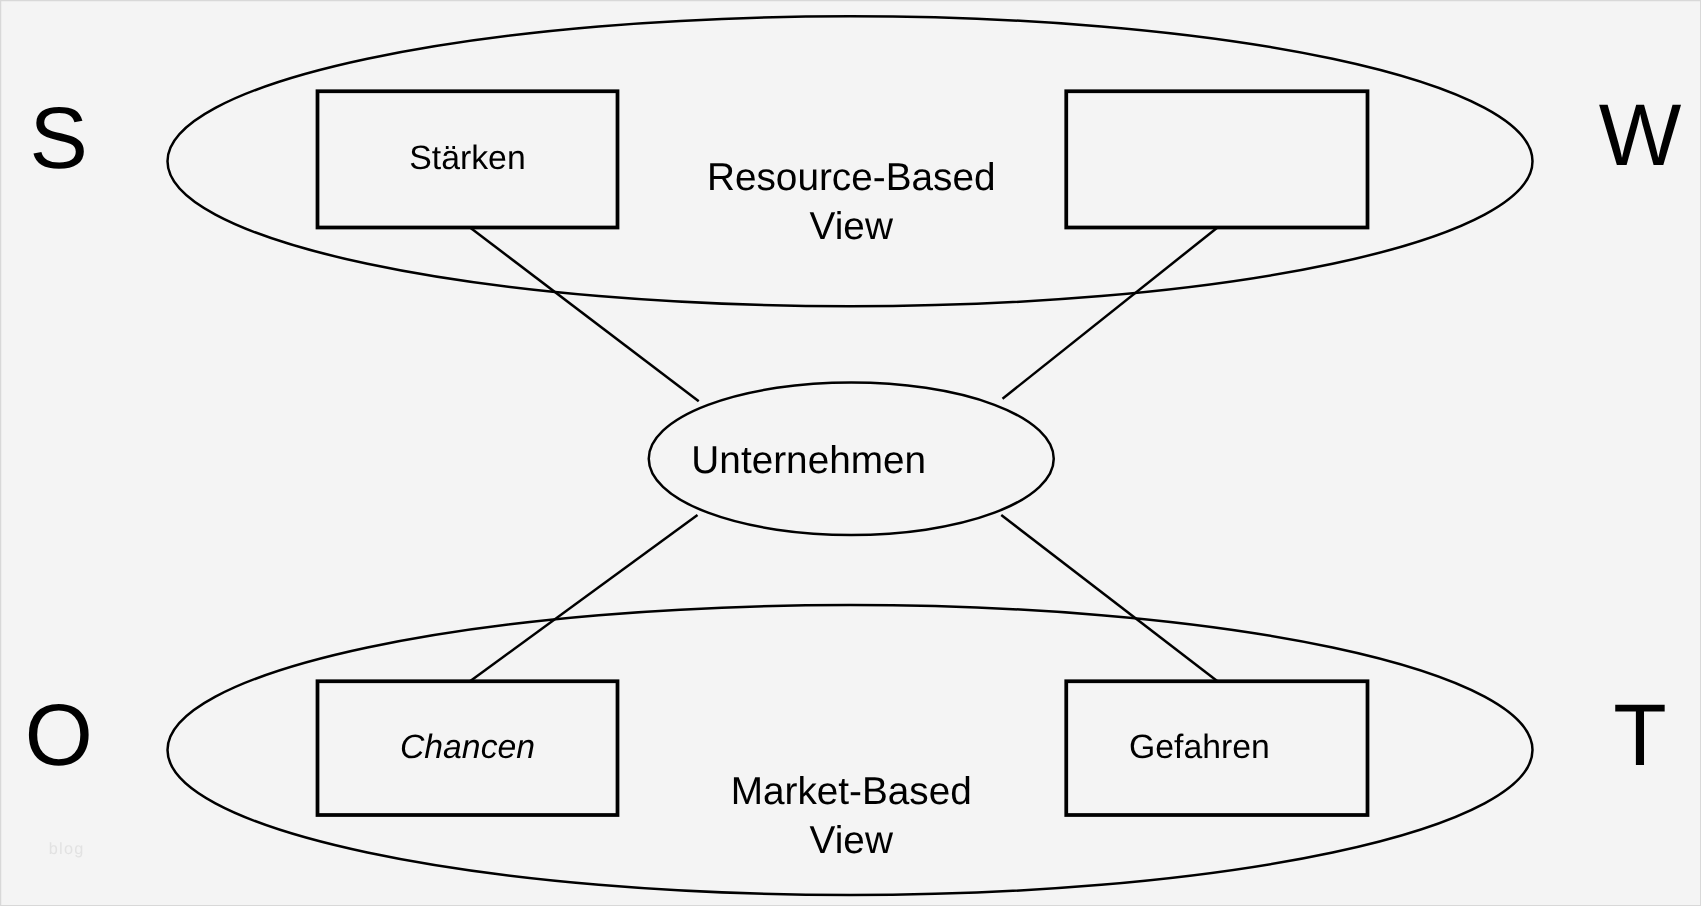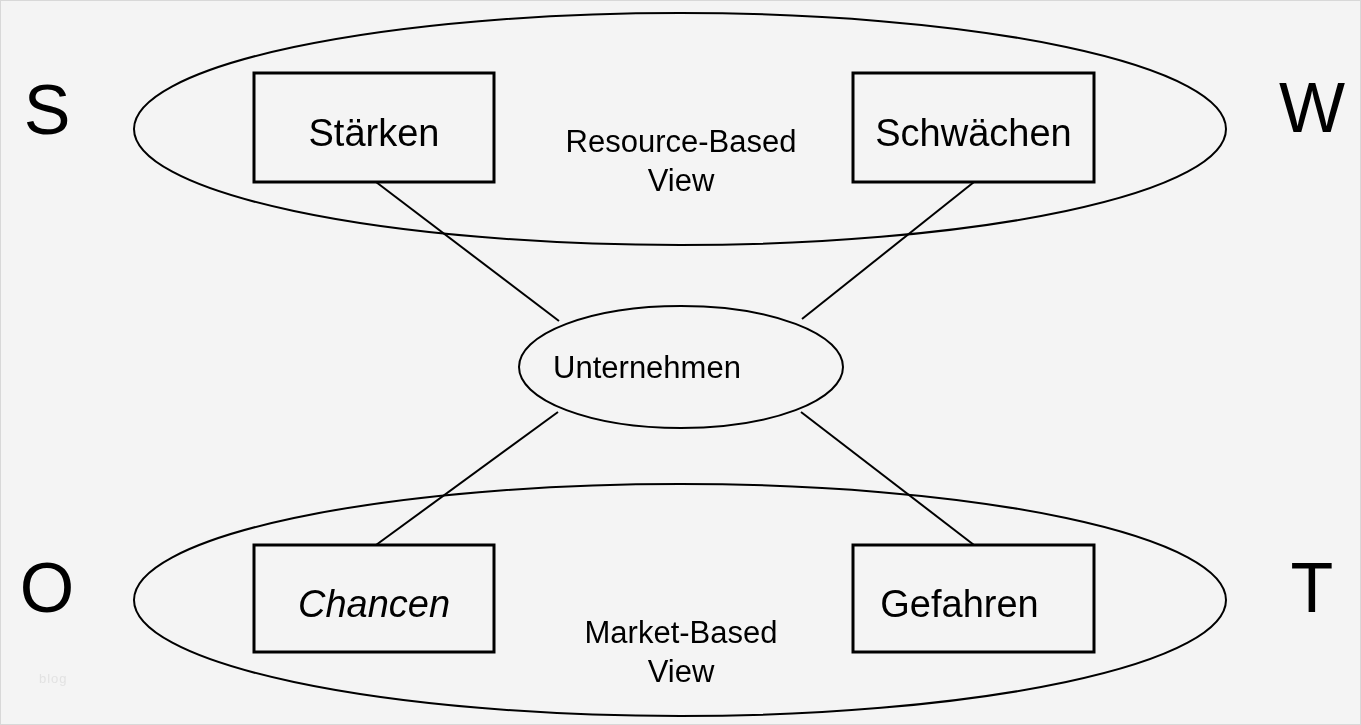--- a/index.html
+++ b/index.html
@@ -50,21 +50,21 @@
     white-space: nowrap;
     line-height: 1.18;
     text-align: center;
   }
   .corner-letter {
     font-size: 70px;
     font-weight: 400;
     color: #000000;
   }
   .box-label {
-    font-size: 38px;
+    font-size: 27px;
   }
   .region-label {
     font-size: 31px;
     line-height: 1.25;
     white-space: pre-line;
     margin-top: 36px;
   }
   .center-label {
     font-size: 31px;
   }
@@ -101,21 +101,20 @@
     <rect class="shape-box" x="253" y="544" width="240" height="107"></rect>
     <rect class="shape-box" x="852" y="544" width="241" height="107"></rect>
   </svg>
 
   <div class="lbl corner-letter" style="left:0px; top:68px; width:92px;">S</div>
   <div class="lbl corner-letter" style="left:1265px; top:66px; width:92px;">W</div>
   <div class="lbl corner-letter" style="left:0px; top:546px; width:92px;">O</div>
   <div class="lbl corner-letter" style="left:1265px; top:546px; width:92px;">T</div>
 
   <div class="lbl box-label" style="left:253px; top:110px; width:240px;">Stärken</div>
-  <div class="lbl box-label" style="left:852px; top:110px; width:241px;">Schwächen</div>
   <div class="lbl box-label" style="left:253px; top:581px; width:240px;font-style:italic;">Chancen</div>
   <div class="lbl box-label" style="left:852px; top:581px; width:213px;">Gefahren</div>
 
   <div class="lbl region-label" style="left:500px; top:86px; width:360px;">Resource-Based
 View</div>
   <div class="lbl region-label" style="left:500px; top:577px; width:360px;">Market-Based
 View</div>
 
   <div class="lbl center-label" style="left:518px; top:349px; width:256px;">Unternehmen</div>
 

